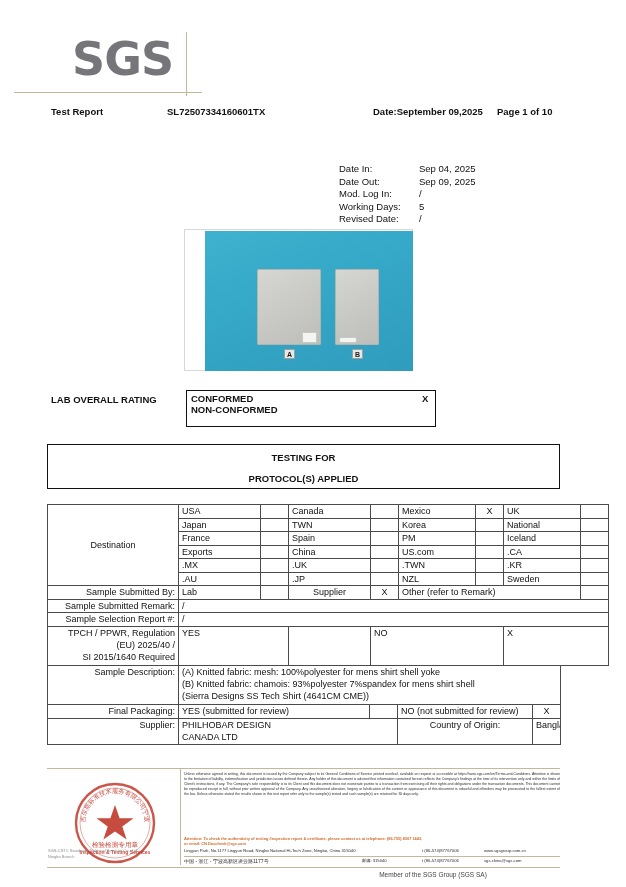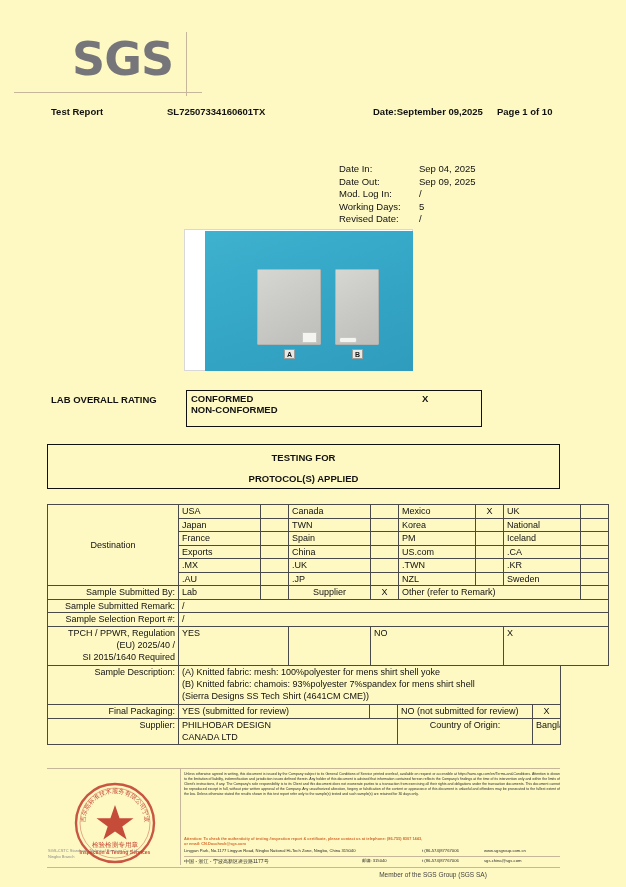--- a/index.html
+++ b/index.html
@@ -7,21 +7,21 @@
     padding: 0;
     background: #8a8a8a;
   }
   body {
     font-family: "Liberation Sans", sans-serif;
   }
   .page {
     position: relative;
     width: 626px;
     height: 887px;
-    background: #fef9c3;
+    background: #ffffff;
     overflow: hidden;
     box-sizing: border-box;
   }
 
   
   .logo-wrap {
     position: absolute;
     left: 72px;
     top: 36px;
     width: 140px;
@@ -164,21 +164,21 @@
     left: 51px;
     top: 394px;
     font-size: 9.5px;
     font-weight: bold;
     color: #111;
   }
   .rating-box {
     position: absolute;
     left: 186px;
     top: 390px;
-    width: 296px;
+    width: 250px;
     height: 37px;
     border: 1.6px solid #111;
     box-sizing: border-box;
     padding: 2px 0 0 4px;
   }
   .rating-box .opt {
     position: relative;
     height: 11px;
     font-size: 9.5px;
     font-weight: bold;

